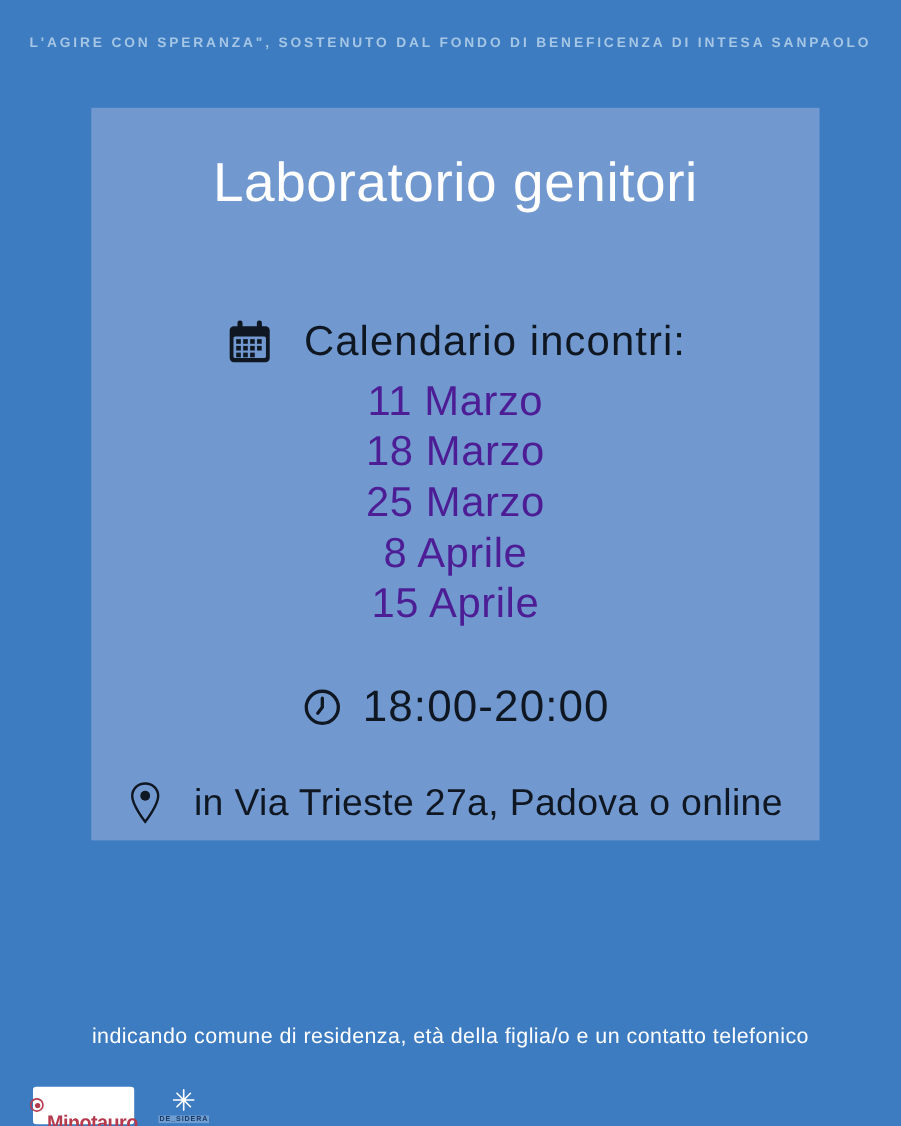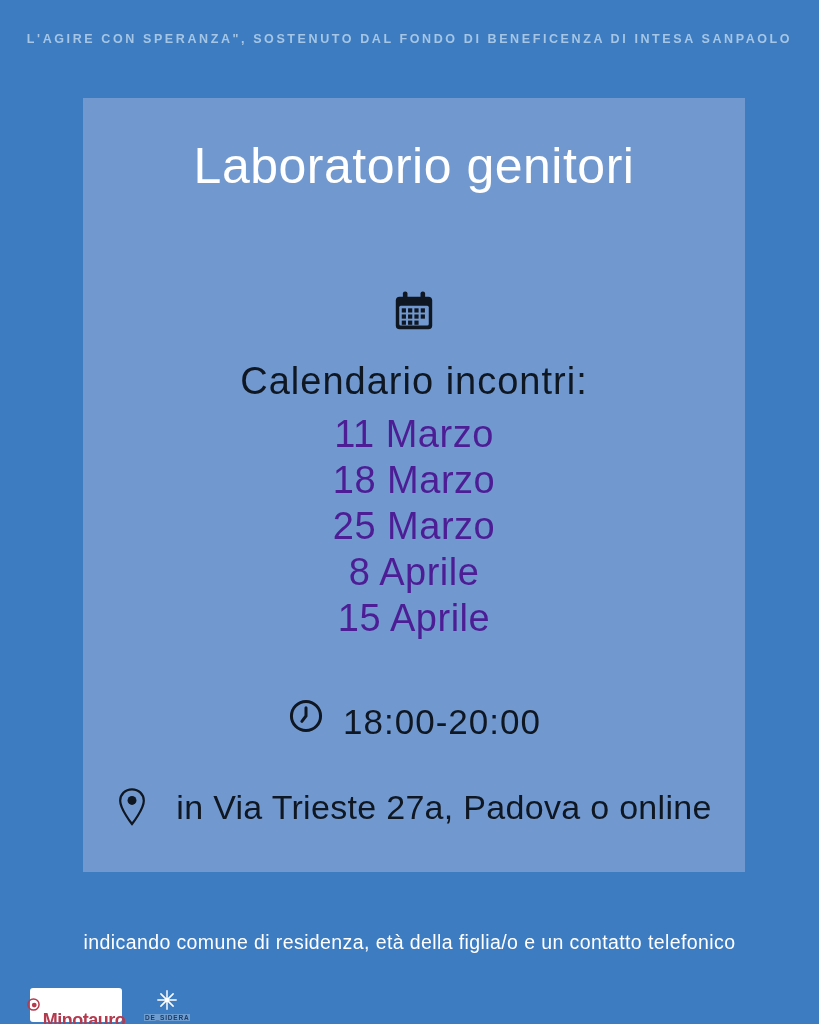--- a/index.html
+++ b/index.html
@@ -20,21 +20,21 @@
     font-size: 12.5px;
     font-weight: bold;
     letter-spacing: 2.6px;
     line-height: 26px;
     text-transform: uppercase;
   }
 
   .card {
     position: absolute;
     left: 83px; top: 98px;
-    width: 662px; height: 774px;
+    width: 662px; height: 666px;
     background: #7299cf;
     display: flex;
     flex-direction: column;
     align-items: center;
   }
 
   .title {
     margin-top: 38px;
     color: #ffffff;
     font-size: 50px;
@@ -48,33 +48,33 @@
     font-size: 27px;
     font-weight: normal;
     letter-spacing: 0.5px;
   }
 
   .icon-row {
     display: flex;
     align-items: center;
     color: #0f1723;
   }
-  .calendar-row { margin-top: 92px; gap: 26px; flex-direction: column; }
+  .calendar-row { margin-top: 92px; gap: 26px; }
   .calendar-row .row-label { font-size: 38px; letter-spacing: 1px; }
 
   .dates { margin-top: 8px; text-align: center; }
   .date-item {
     color: #4c1d95;
     font-size: 38px;
     line-height: 46px;
     letter-spacing: 0.5px;
   }
 
   .time-row { margin-top: 48px; gap: 18px; }
-  .time-row .row-label { font-size: 35px; letter-spacing: 1px; margin-top: 13px; }
+  .time-row .row-label { font-size: 40px; letter-spacing: 1px; }
 
   .location-row { margin-top: 44px; gap: 28px; }
   .location-row .row-label { font-size: 34px; letter-spacing: 0.3px; }
 
   .footer-note {
     position: absolute;
     top: 928px; left: 0; right: 0;
     text-align: center;
     color: #ffffff;
     font-size: 19.5px;

